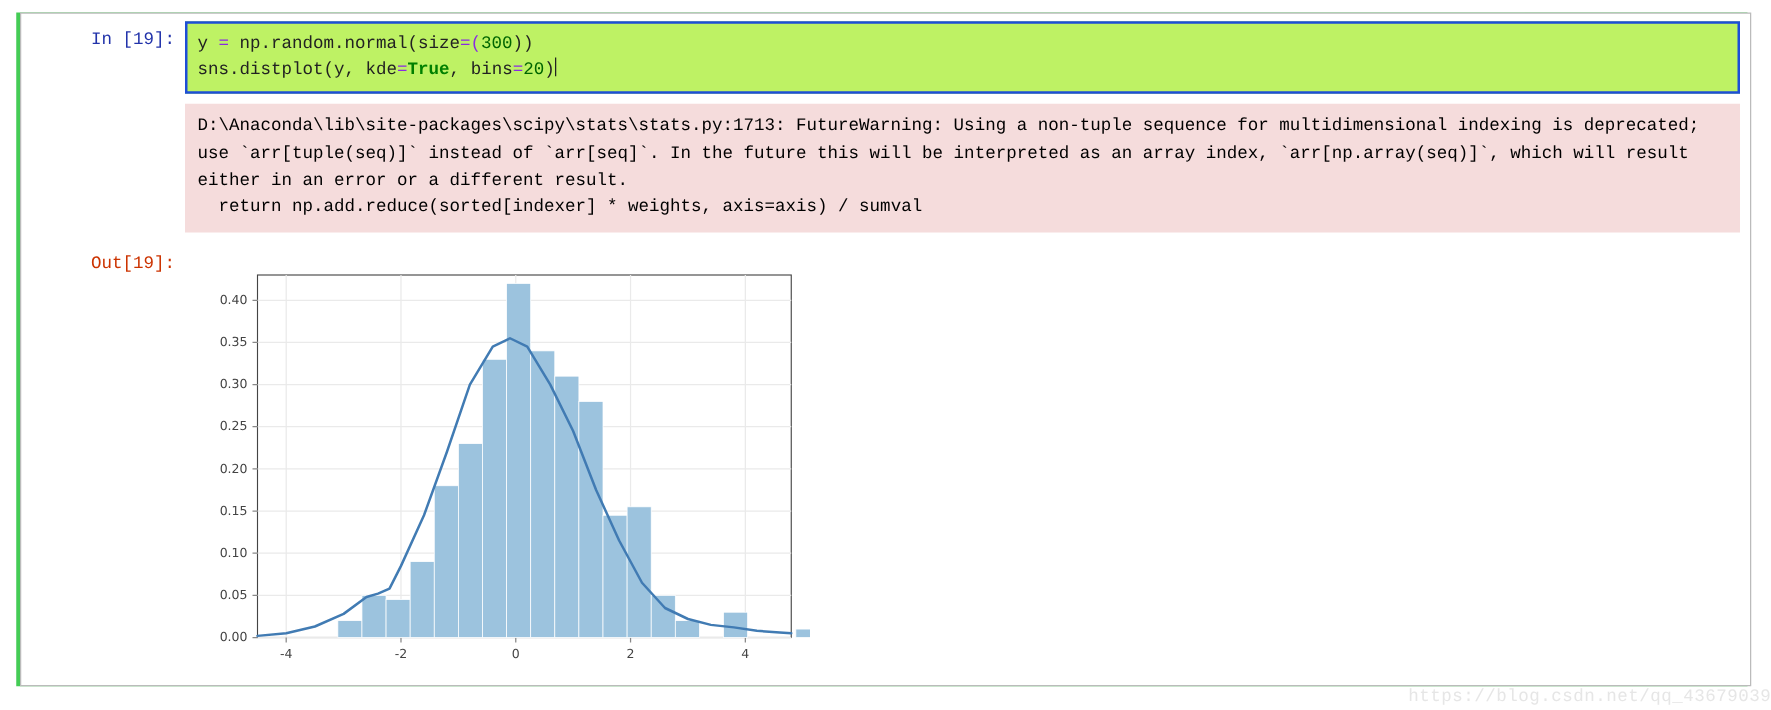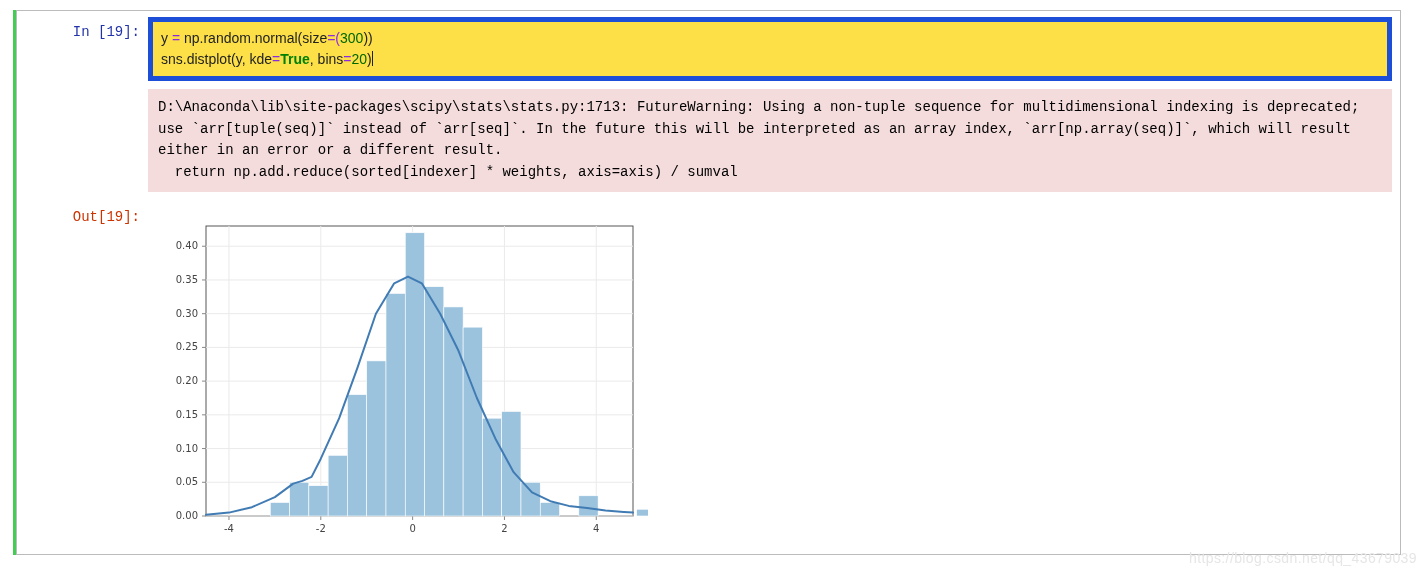--- a/index.html
+++ b/index.html
@@ -36,27 +36,27 @@
   .prompt-in .plabel { color: #2233aa; }
   .prompt-in .pnum   { color: #2233aa; }
   .prompt-out .plabel{ color: #cc3300; text-align: right; }
   .prompt-out .pnum  { color: #cc3300; }
   .content-col {
     flex: 1 1 auto;
     min-width: 0;
   }
   
   .code-box {
-    border: 5px solid #1d4ed8;
-    background: #fde047;
+    border: 2px solid #1d4ed8;
+    background: #bef264;
     padding: 6px 8px;
     line-height: 1.5;
     font-size: 14px;
     white-space: pre;
-    font-family: Liberation Sans, sans-serif;
+    font-family: Liberation Mono, monospace;
     position: relative;
   }
   .tok-var    { color: #222; }
   .tok-op     { color: #8a2be2; }
   .tok-func   { color: #222; }
   .tok-kw     { color: #008000; font-weight: bold; }
   .tok-num    { color: #006600; }
   .tok-punct  { color: #222; }
   .cursor {
     display: inline-block;
@@ -119,21 +119,21 @@
     stroke-width: 2;
     stroke-linejoin: round;
     stroke-linecap: round;
   }
   
   .watermark {
     position: fixed;
     right: 0;
     bottom: 2px;
     color: #e6e6e6;
-    font-family: Liberation Sans, sans-serif;
+    font-family: Liberation Mono, monospace;
     font-size: 14px;
     letter-spacing: 0.4px;
     pointer-events: none;
     user-select: none;
   }
 </style>
 </head>
 <body>
 
 <div class="outer">

